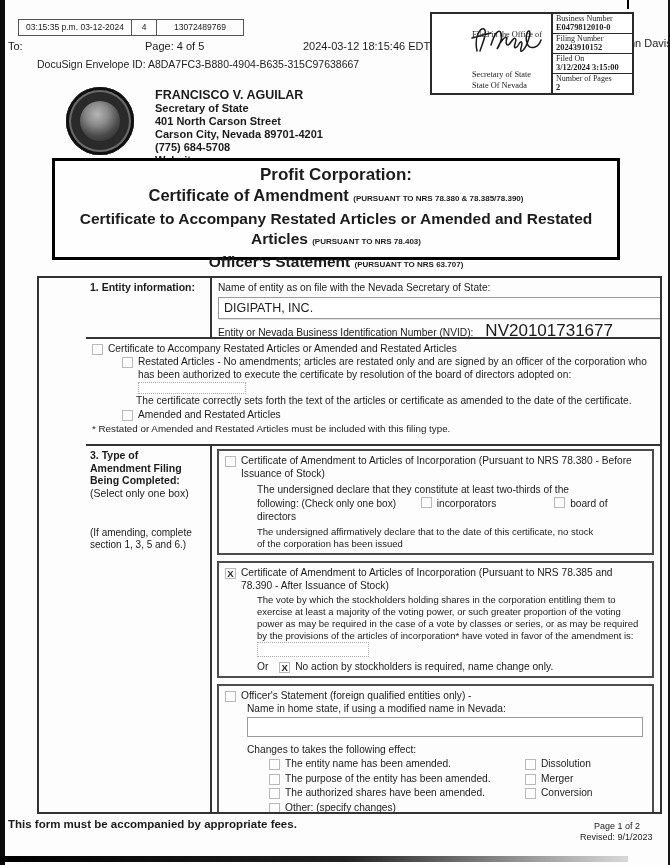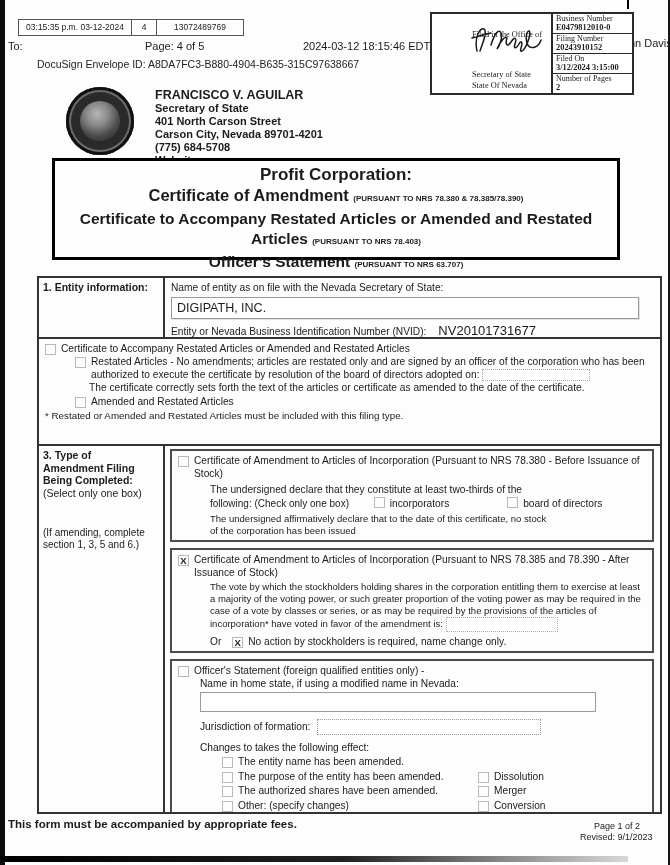--- a/index.html
+++ b/index.html
@@ -37,38 +37,38 @@
   #letterhead .lh{font-size:11px;}
   
   #title-box{left:52px;top:158px;width:562px;height:93px;border:3px solid #000;text-align:center;padding-top:3px;background:#fefefe;}
   .t-big{font-size:17px;font-weight:bold;line-height:21px;}
   .t-med{font-size:15.5px;font-weight:bold;line-height:20px;}
   .t-ref{font-size:8px;font-weight:bold;}
   .u{}
   #instruction{left:37px;top:276px;font-size:12px;font-weight:bold;}
   
   #form-table{left:37px;top:276px;width:625px;height:538px;border:2px solid #333;box-sizing:border-box;display:flex;flex-direction:column;background:#fdfdfd;}
-  .frow{display:flex;overflow:hidden;}
+  .frow{display:flex;overflow:hidden;margin-left:47px;}
   .frow.b{border-bottom:2px solid #333;}
   .flabel{width:126px;flex:none;border-right:2px solid #333;padding:3px 4px 0 4px;font-size:10.5px;line-height:12.5px;box-sizing:border-box;}
   .flabel .bold{font-weight:bold;}
   .fcontent{flex:1;padding:3px 6px;font-size:10.2px;line-height:13px;box-sizing:border-box;overflow:hidden;}
   .note{font-size:10px;line-height:12px;}
   
   .field{border:1px solid #9a9a9a;background:#fff;box-sizing:border-box;}
   .dotted{border:1px dotted #aaa;background:#fff;box-sizing:border-box;}
   .cb{display:inline-block;flex:none;width:9px;height:9px;border:1px solid #b9b9b9;background:#fdfdfd;margin-right:5px;font-size:9.5px;line-height:9px;text-align:center;font-weight:bold;vertical-align:-1px;}
   .optline{display:flex;align-items:flex-start;}
   .optline .cb{margin-top:2px;}
   .inline-input{display:inline-block;vertical-align:middle;}
   
   .optbox{border:2px solid #4c4c4c;margin:0 2px 6px 0;padding:3px 6px;background:#fdfdfd;}
   .small{font-size:9.5px;line-height:12px;}
   #name-input{margin-top:3px;height:22px;width:468px;font-size:12.5px;padding:4px 0 0 5px;box-shadow:1px 1px 0 #e2e2e2;}
-  .nvid-val{font-size:13px;margin-left:12px;}
+  .nvid-val{font-size:17px;margin-left:12px;}
   
   #fees{left:8px;top:818px;font-size:11.5px;font-weight:bold;}
   #pagenum{left:594px;top:821px;font-size:9px;}
   #revised{left:580px;top:832px;font-size:9px;}
 </style>
 </head>
 <body>
 
 <div id="page">
 
@@ -222,26 +222,22 @@
           </div>
         </div>
 
         <div class="optbox" style="margin-bottom:0;">
           <div class="optline">
             <span class="cb"></span>
             <span>Officer's Statement (foreign qualified entities only) -</span>
           </div>
           <div style="margin-left:22px;">Name in home state, if using a modified name in Nevada:</div>
           <div class="field" style="margin-left:22px;margin-top:2px;width:396px;height:20px;"></div>
-          <div style="margin-left:22px;margin-top:7px;">
-            <span>Jurisdiction of formation:</span>
-            <span class="inline-input field" style="width:224px;height:16px;margin-left:4px;border-style:dotted;"></span>
-          </div>
           <div style="margin-left:22px;margin-top:6px;">Changes to takes the following effect:</div>
-          <div style="margin-left:44px;display:flex;margin-top:1px;align-items:flex-end;">
+          <div style="margin-left:44px;display:flex;margin-top:1px;">
             <div style="width:256px;line-height:14.5px;">
               <div class="optline">
                   <span class="cb"></span>
                   <span>The entity name has been amended.</span>
                 </div>
               <div class="optline">
                   <span class="cb"></span>
                   <span>The purpose of the entity has been amended.</span>
                 </div>
               <div class="optline">

